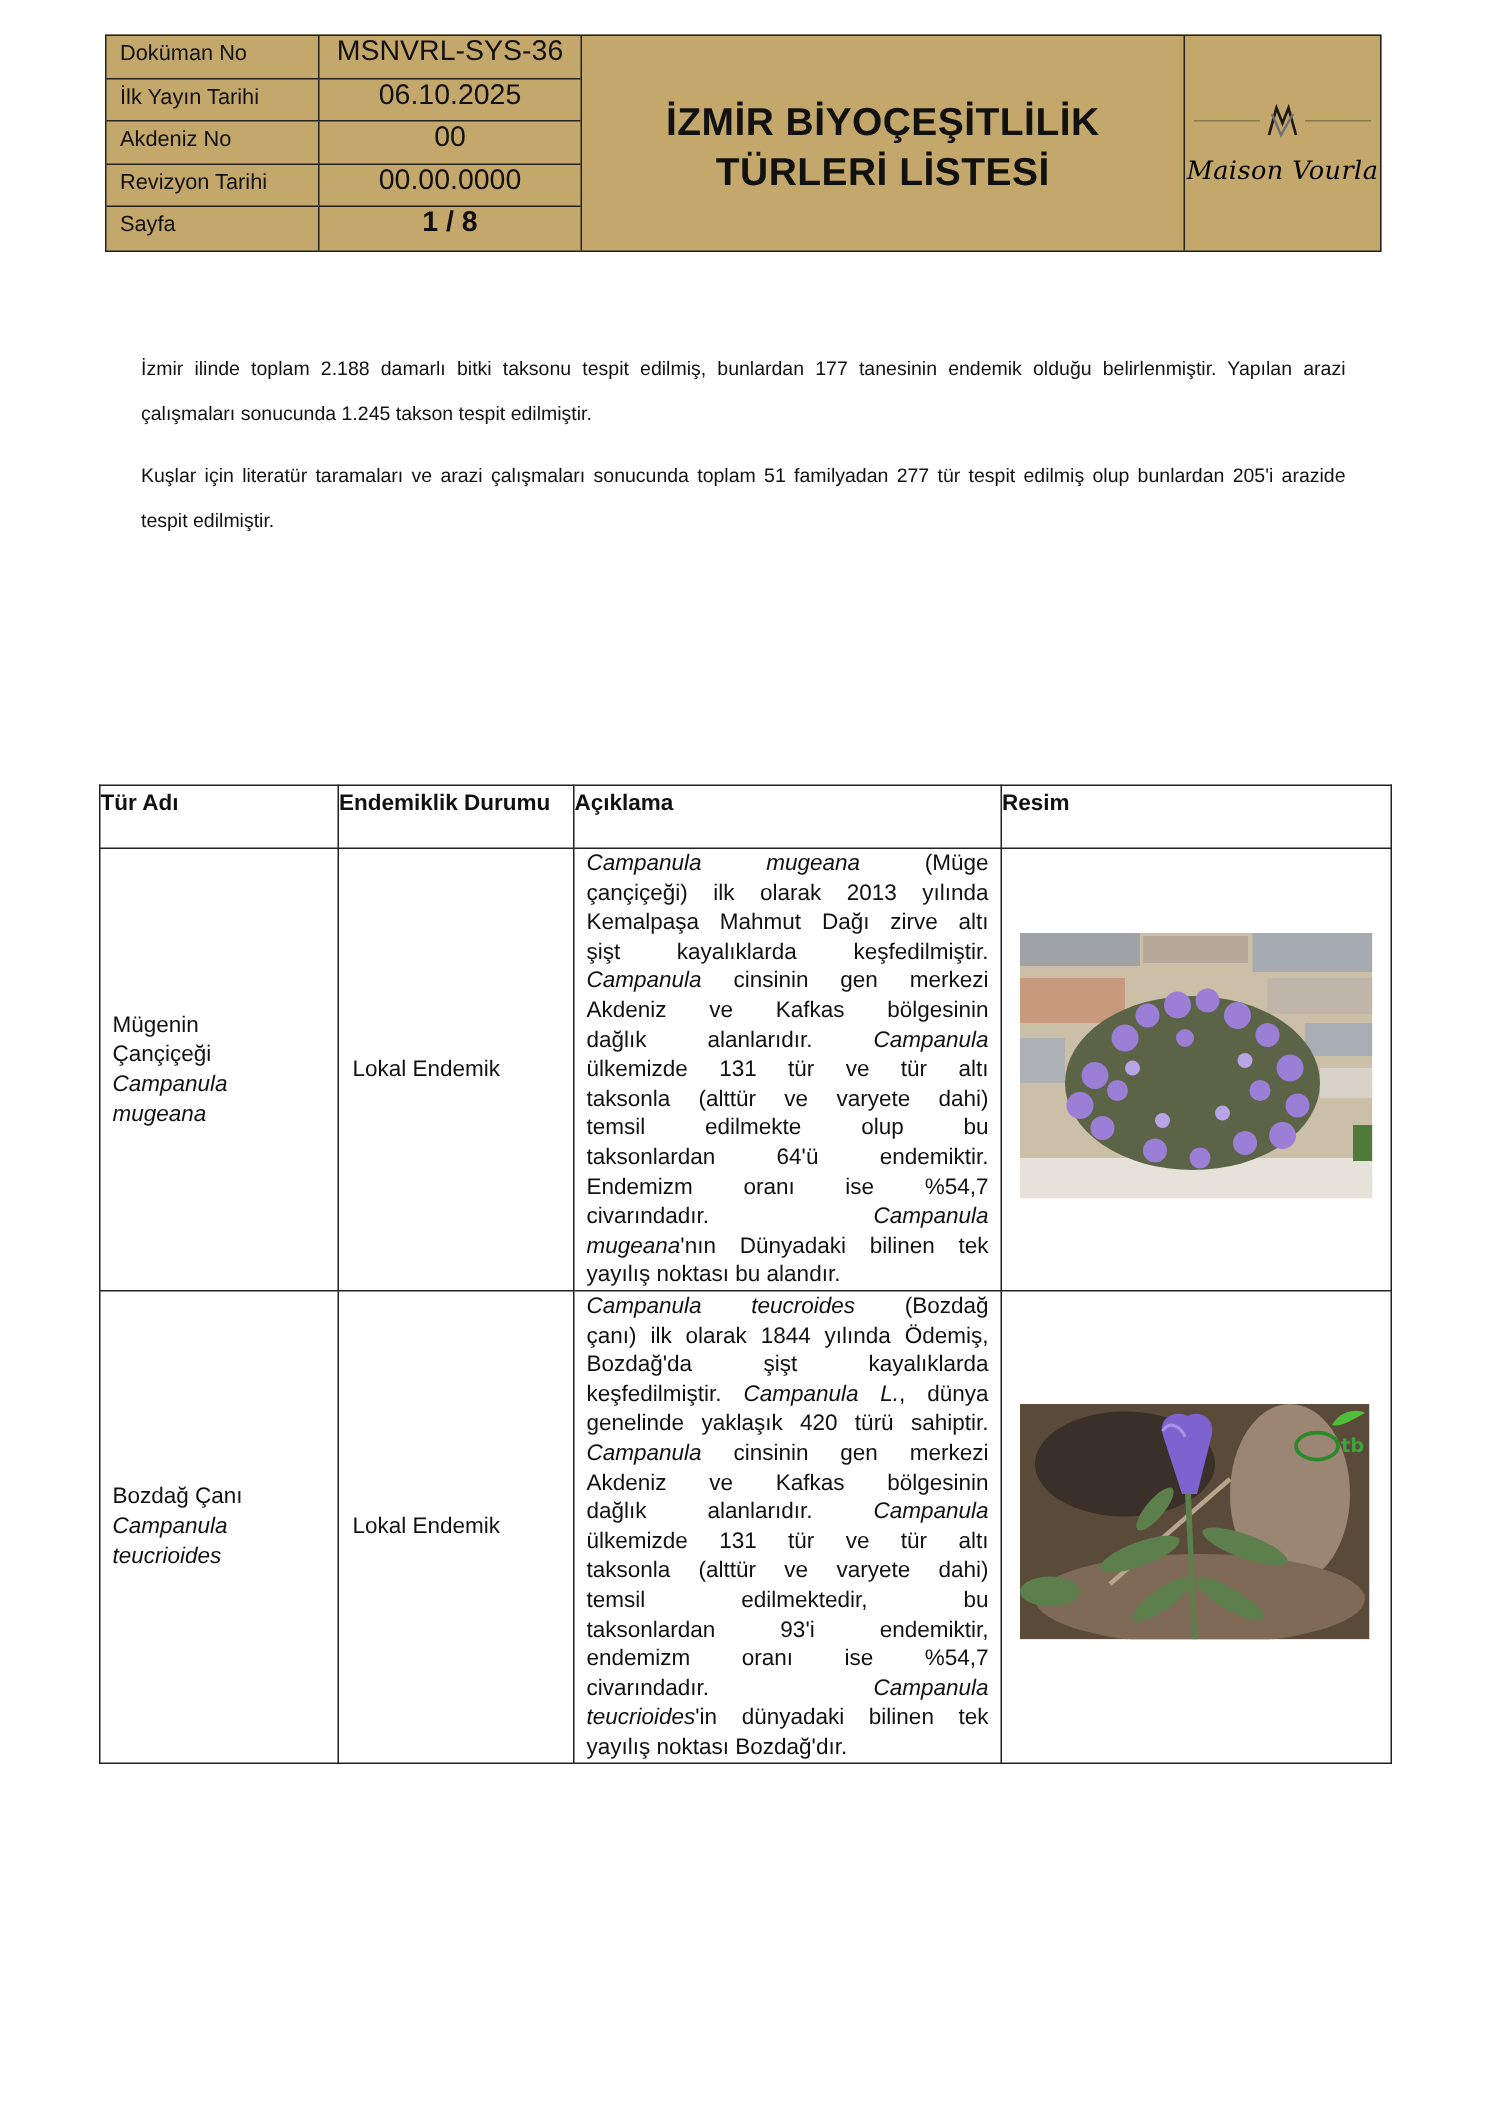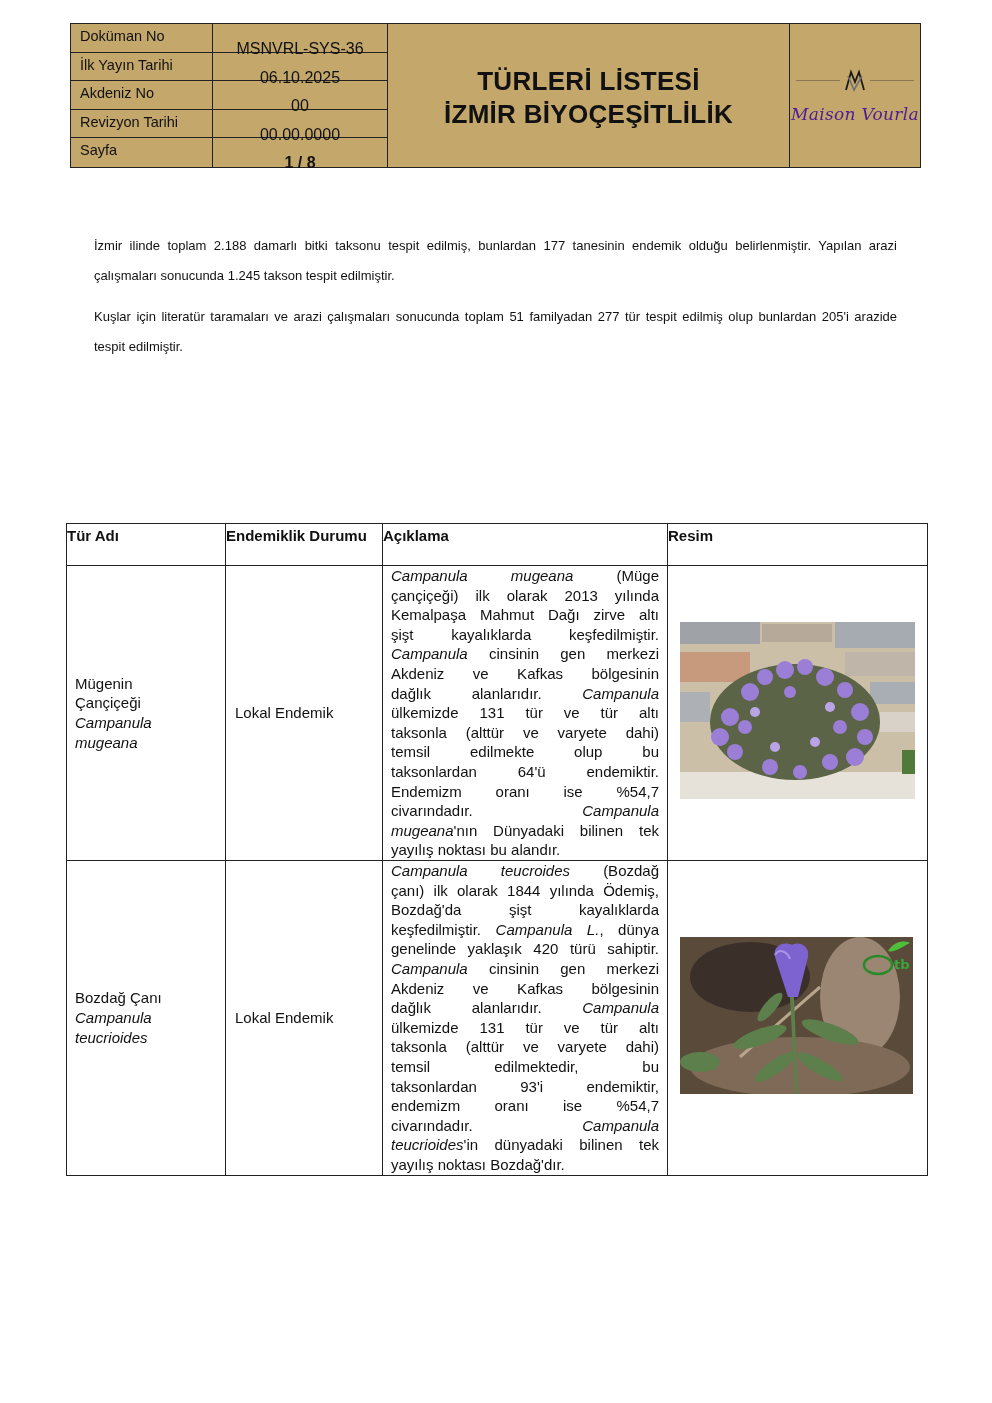--- a/index.html
+++ b/index.html
@@ -7,29 +7,29 @@
          font-family: "Liberation Sans", "DejaVu Sans", sans-serif; color: #111; }
 
   
   .hdr { position: absolute; left: 70px; top: 23px; width: 851px; height: 145px;
          background: #c4a76a; border: 1px solid #222; box-sizing: border-box; display: flex; }
   .hdr-meta { width: 317px; border-right: 1px solid #222; box-sizing: border-box; }
   .hdr-row { display: flex; height: 28.6px; border-bottom: 1px solid #222; box-sizing: border-box; }
   .hdr-row:last-child { border-bottom: none; }
   .hdr-label { width: 142px; border-right: 1px solid #222; box-sizing: border-box;
                font-size: 14.5px; padding: 4px 0 0 9px; white-space: nowrap; }
-  .hdr-value { flex: 1; text-align: center; font-size: 16px; padding-top: 16px; }
+  .hdr-value { flex: 1; text-align: center; font-size: 19px; padding-top: 0; }
   .hdr-value.bold { font-weight: bold; text-align: center; }
   .hdr-title { width: 402px; border-right: 1px solid #222; box-sizing: border-box;
                display: flex; align-items: center; justify-content: center; text-align: center;
                font-weight: bold; font-size: 26px; line-height: 33px; letter-spacing: 0.3px; padding-top: 4px; }
   .hdr-logo { flex: 1; display: flex; flex-direction: column; align-items: center; justify-content: center; }
   .logo-mark { display: flex; align-items: center; width: 118px; justify-content: space-between; }
   .logo-line { height: 1px; width: 44px; background: #8a7650; }
-  .logo-script { font-family: "DejaVu Serif", serif; font-style: italic; font-size: 17px; color: #4c1d95; margin-top: 10px; letter-spacing: 0.3px; }
+  .logo-script { font-family: "DejaVu Serif", serif; font-style: italic; font-size: 17px; color: #000000; margin-top: 10px; letter-spacing: 0.3px; }
 
   
   .intro { position: absolute; left: 94px; top: 231px; width: 803px; font-size: 13px; line-height: 29.5px; text-align: justify; }
   .intro p { margin: 0 0 12px 0; }
 
   
   .spec { position: absolute; left: 66px; top: 523px; width: 861px; border-collapse: collapse; table-layout: fixed; }
   .spec th, .spec td { border: 1px solid #222; vertical-align: middle; padding: 0; }
   .spec th { font-weight: bold; font-size: 15px; line-height: 17px; height: 38px; text-align: left; vertical-align: top; padding-top: 3px; }
   .spec td { font-size: 15px; line-height: 19.6px; }
@@ -65,22 +65,22 @@
       <div class="hdr-label">Revizyon Tarihi</div>
       <div class="hdr-value">00.00.0000</div>
     </div>
     <div class="hdr-row">
       <div class="hdr-label">Sayfa</div>
       <div class="hdr-value bold">1 / 8</div>
     </div>
   </div>
   <div class="hdr-title">
     <div>
+      <div>İZMİR BİYOÇEŞİTLİLİK</div>
       <div>TÜRLERİ LİSTESİ</div>
-      <div>İZMİR BİYOÇEŞİTLİLİK</div>
     </div>
   </div>
   <div class="hdr-logo">
     <div class="logo-mark">
       <span class="logo-line"></span>
       <svg width="26" height="26" viewBox="0 0 26 26">
         <path d="M4 22 L9 4 L13 14 L17 4 L22 22" fill="none" stroke="#1e1a14" stroke-width="1.8"></path>
         <path d="M6 8 L12 22 L20 8" fill="none" stroke="#6f6f78" stroke-width="1.6"></path>
       </svg>
       <span class="logo-line"></span>

